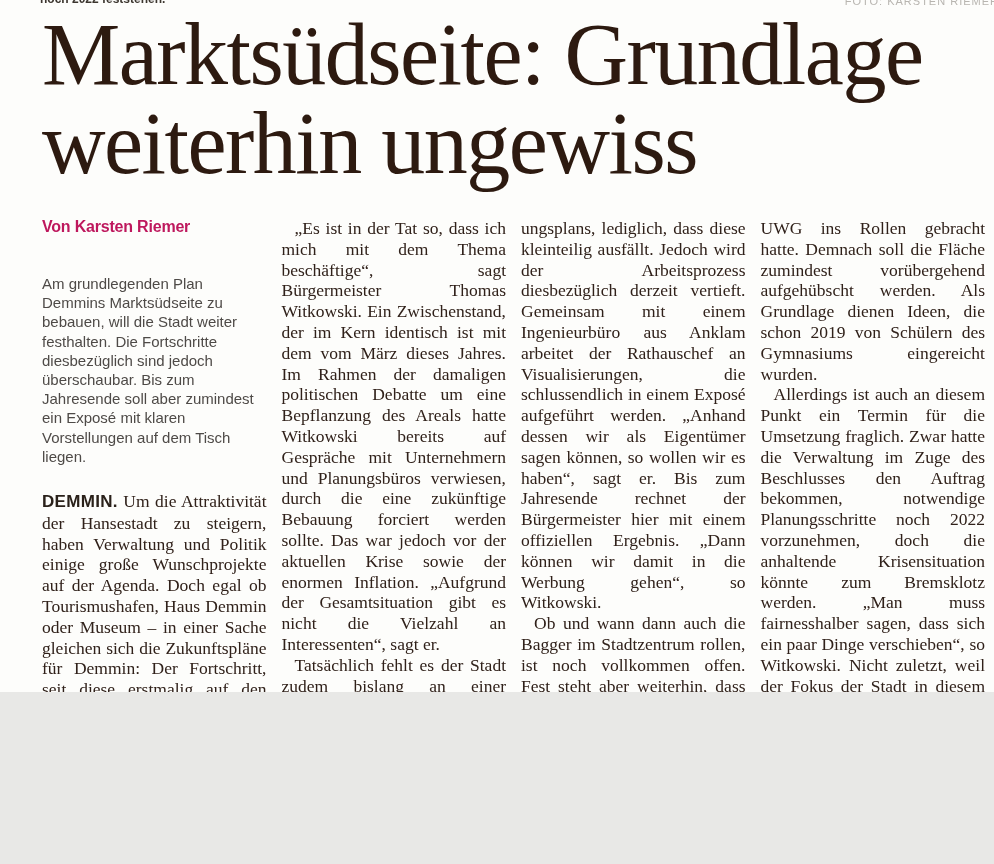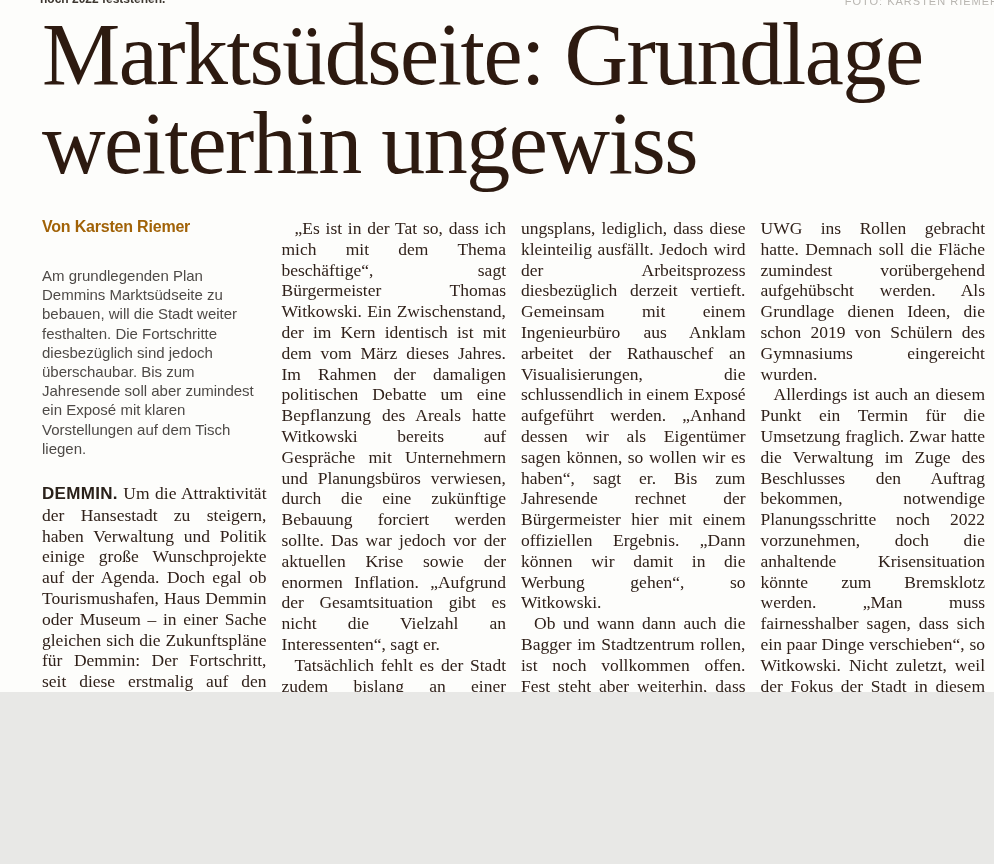--- a/index.html
+++ b/index.html
@@ -34,22 +34,22 @@
   }
   .headline span { display:block; white-space:nowrap; }
   .columns {
     position:absolute; left:42px; top:218px; width:943px;
     display:grid; grid-template-columns:repeat(4,1fr); column-gap:15px;
   }
   .col { min-width:0; }
   .byline {
     font-family:"Liberation Sans", sans-serif;
     font-weight:700; font-size:16px; line-height:18px;
-    letter-spacing:-0.2px; color:#a16207;
-    margin:0 0 30px 0;
+    letter-spacing:-0.2px; color:#be185d;
+    margin:0 0 38px 0;
   }
   .lead {
     font-family:"Liberation Sans", sans-serif;
     font-size:15px; line-height:19.2px;
     color:#4e4a47;
     margin:0 0 25px 0;
   }
   .body-text {
     font-size:17.5px; line-height:20.8px;
     text-align:justify;

